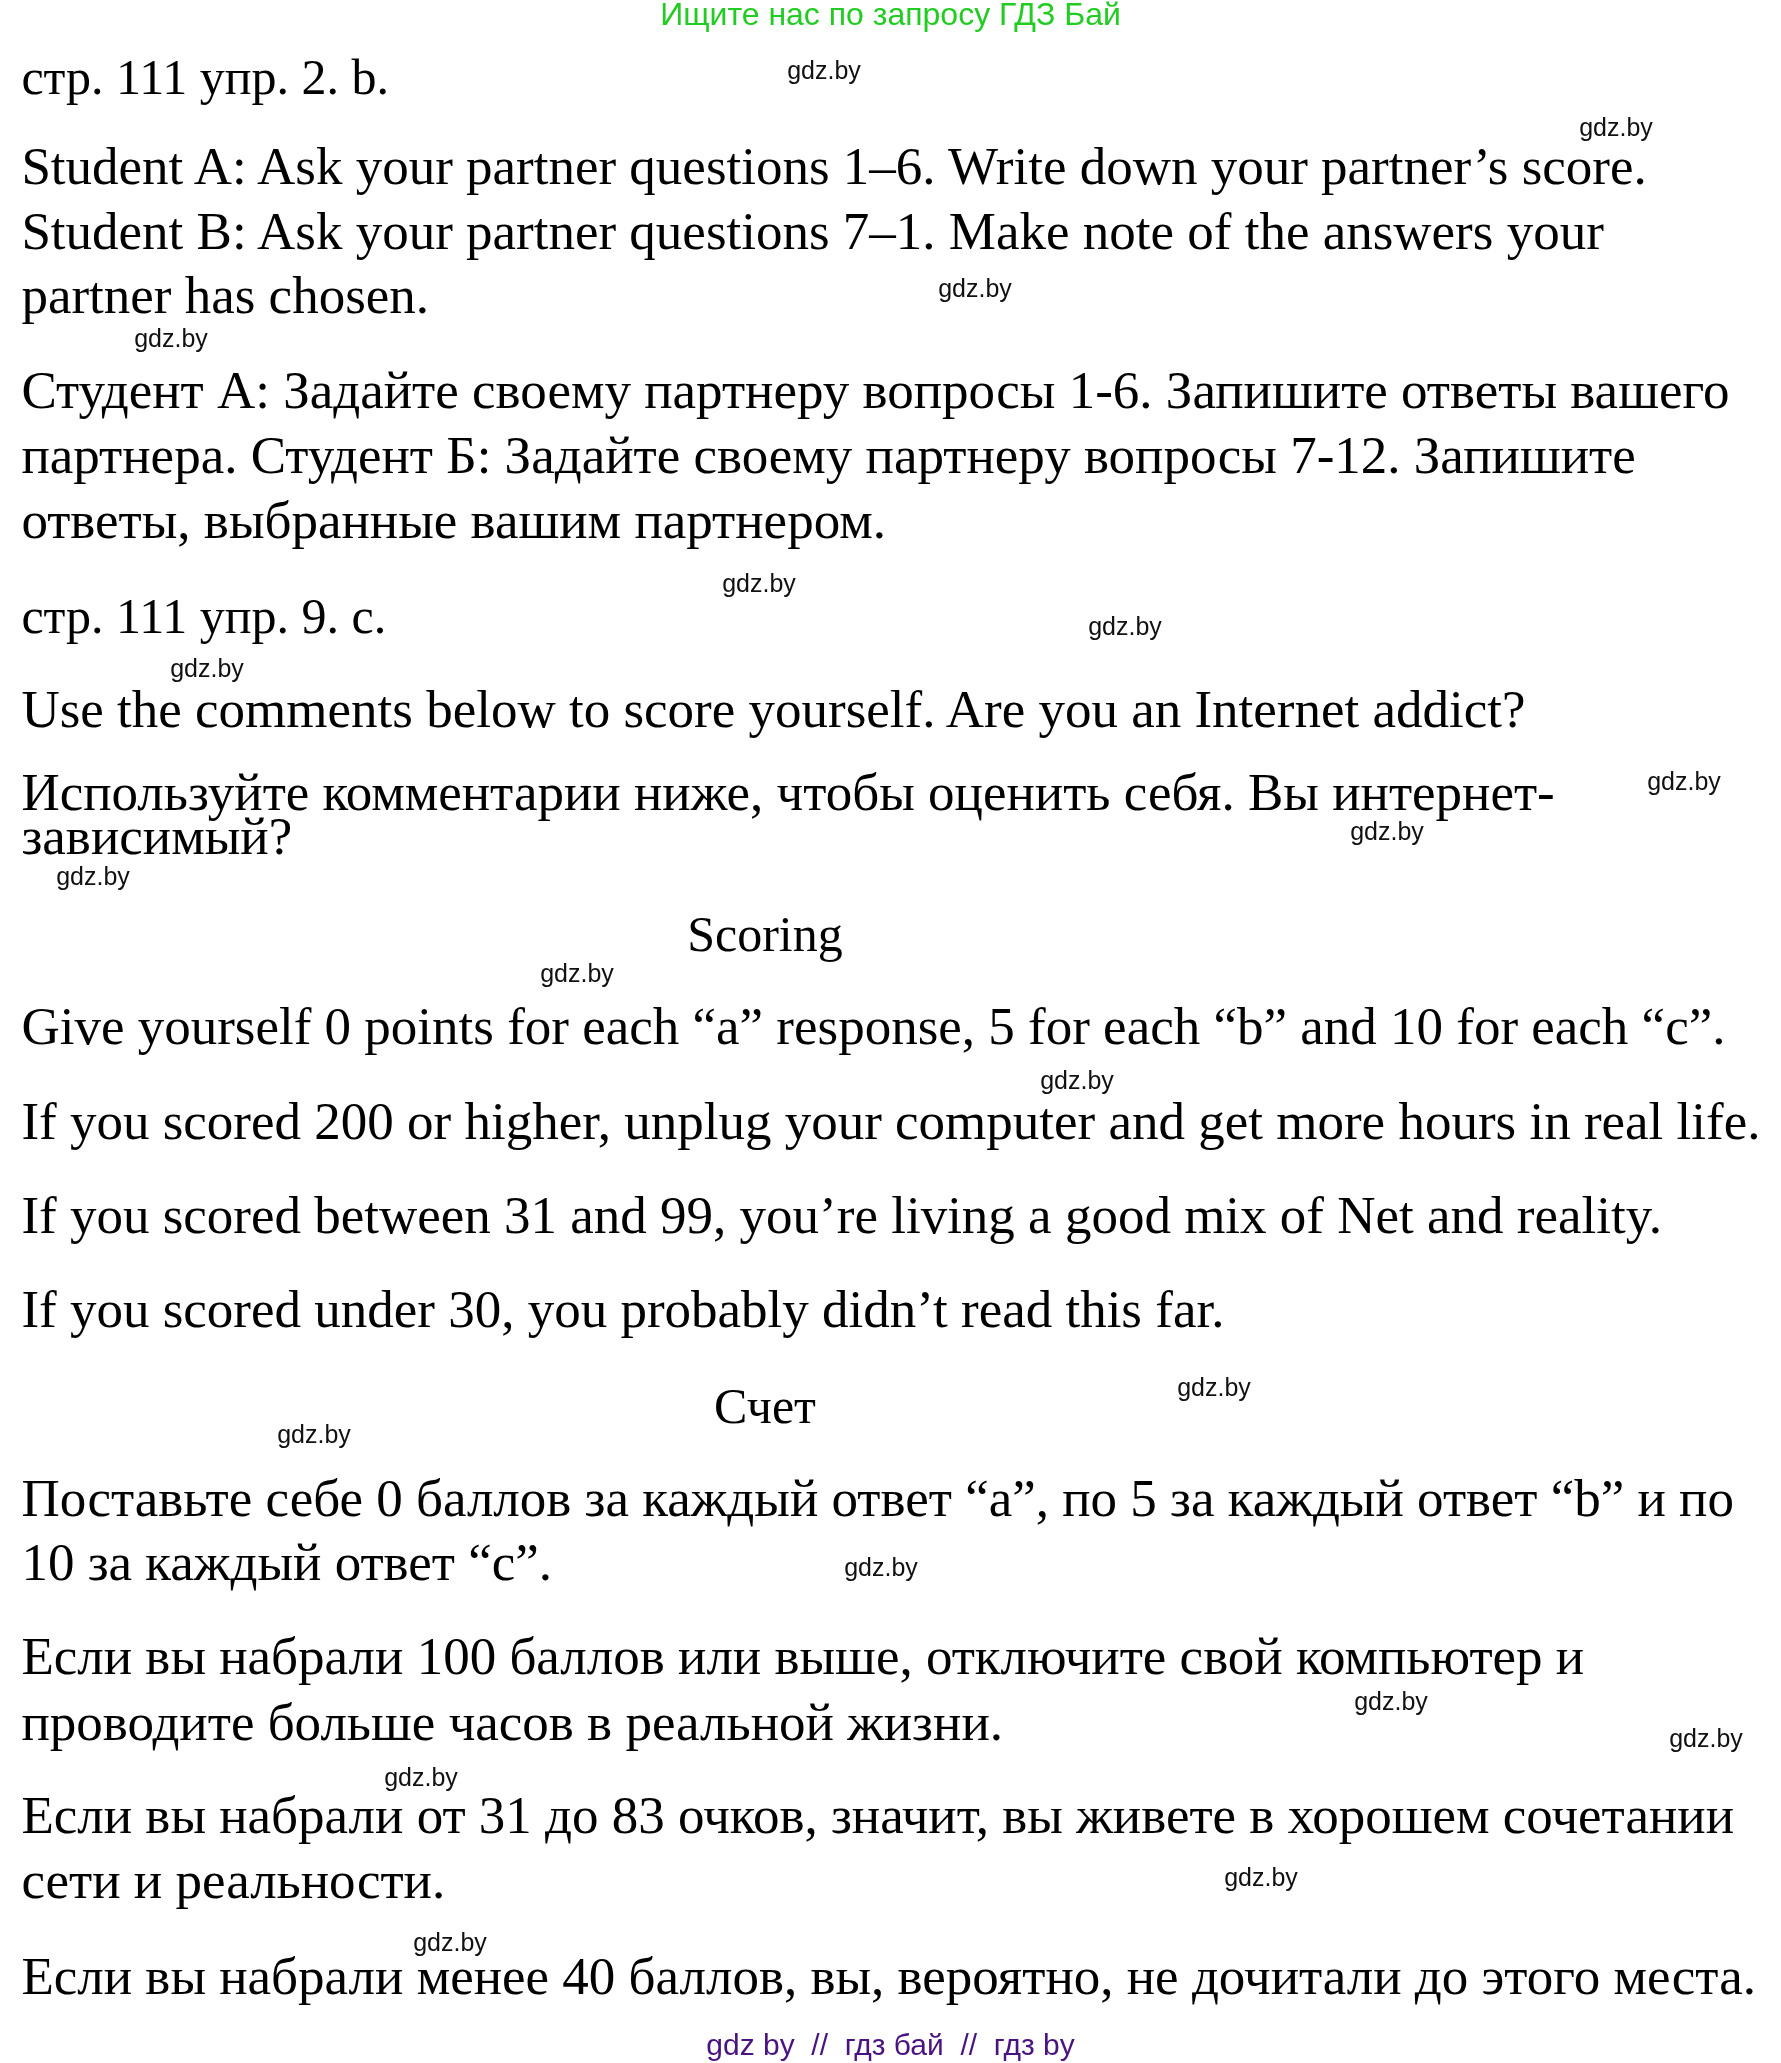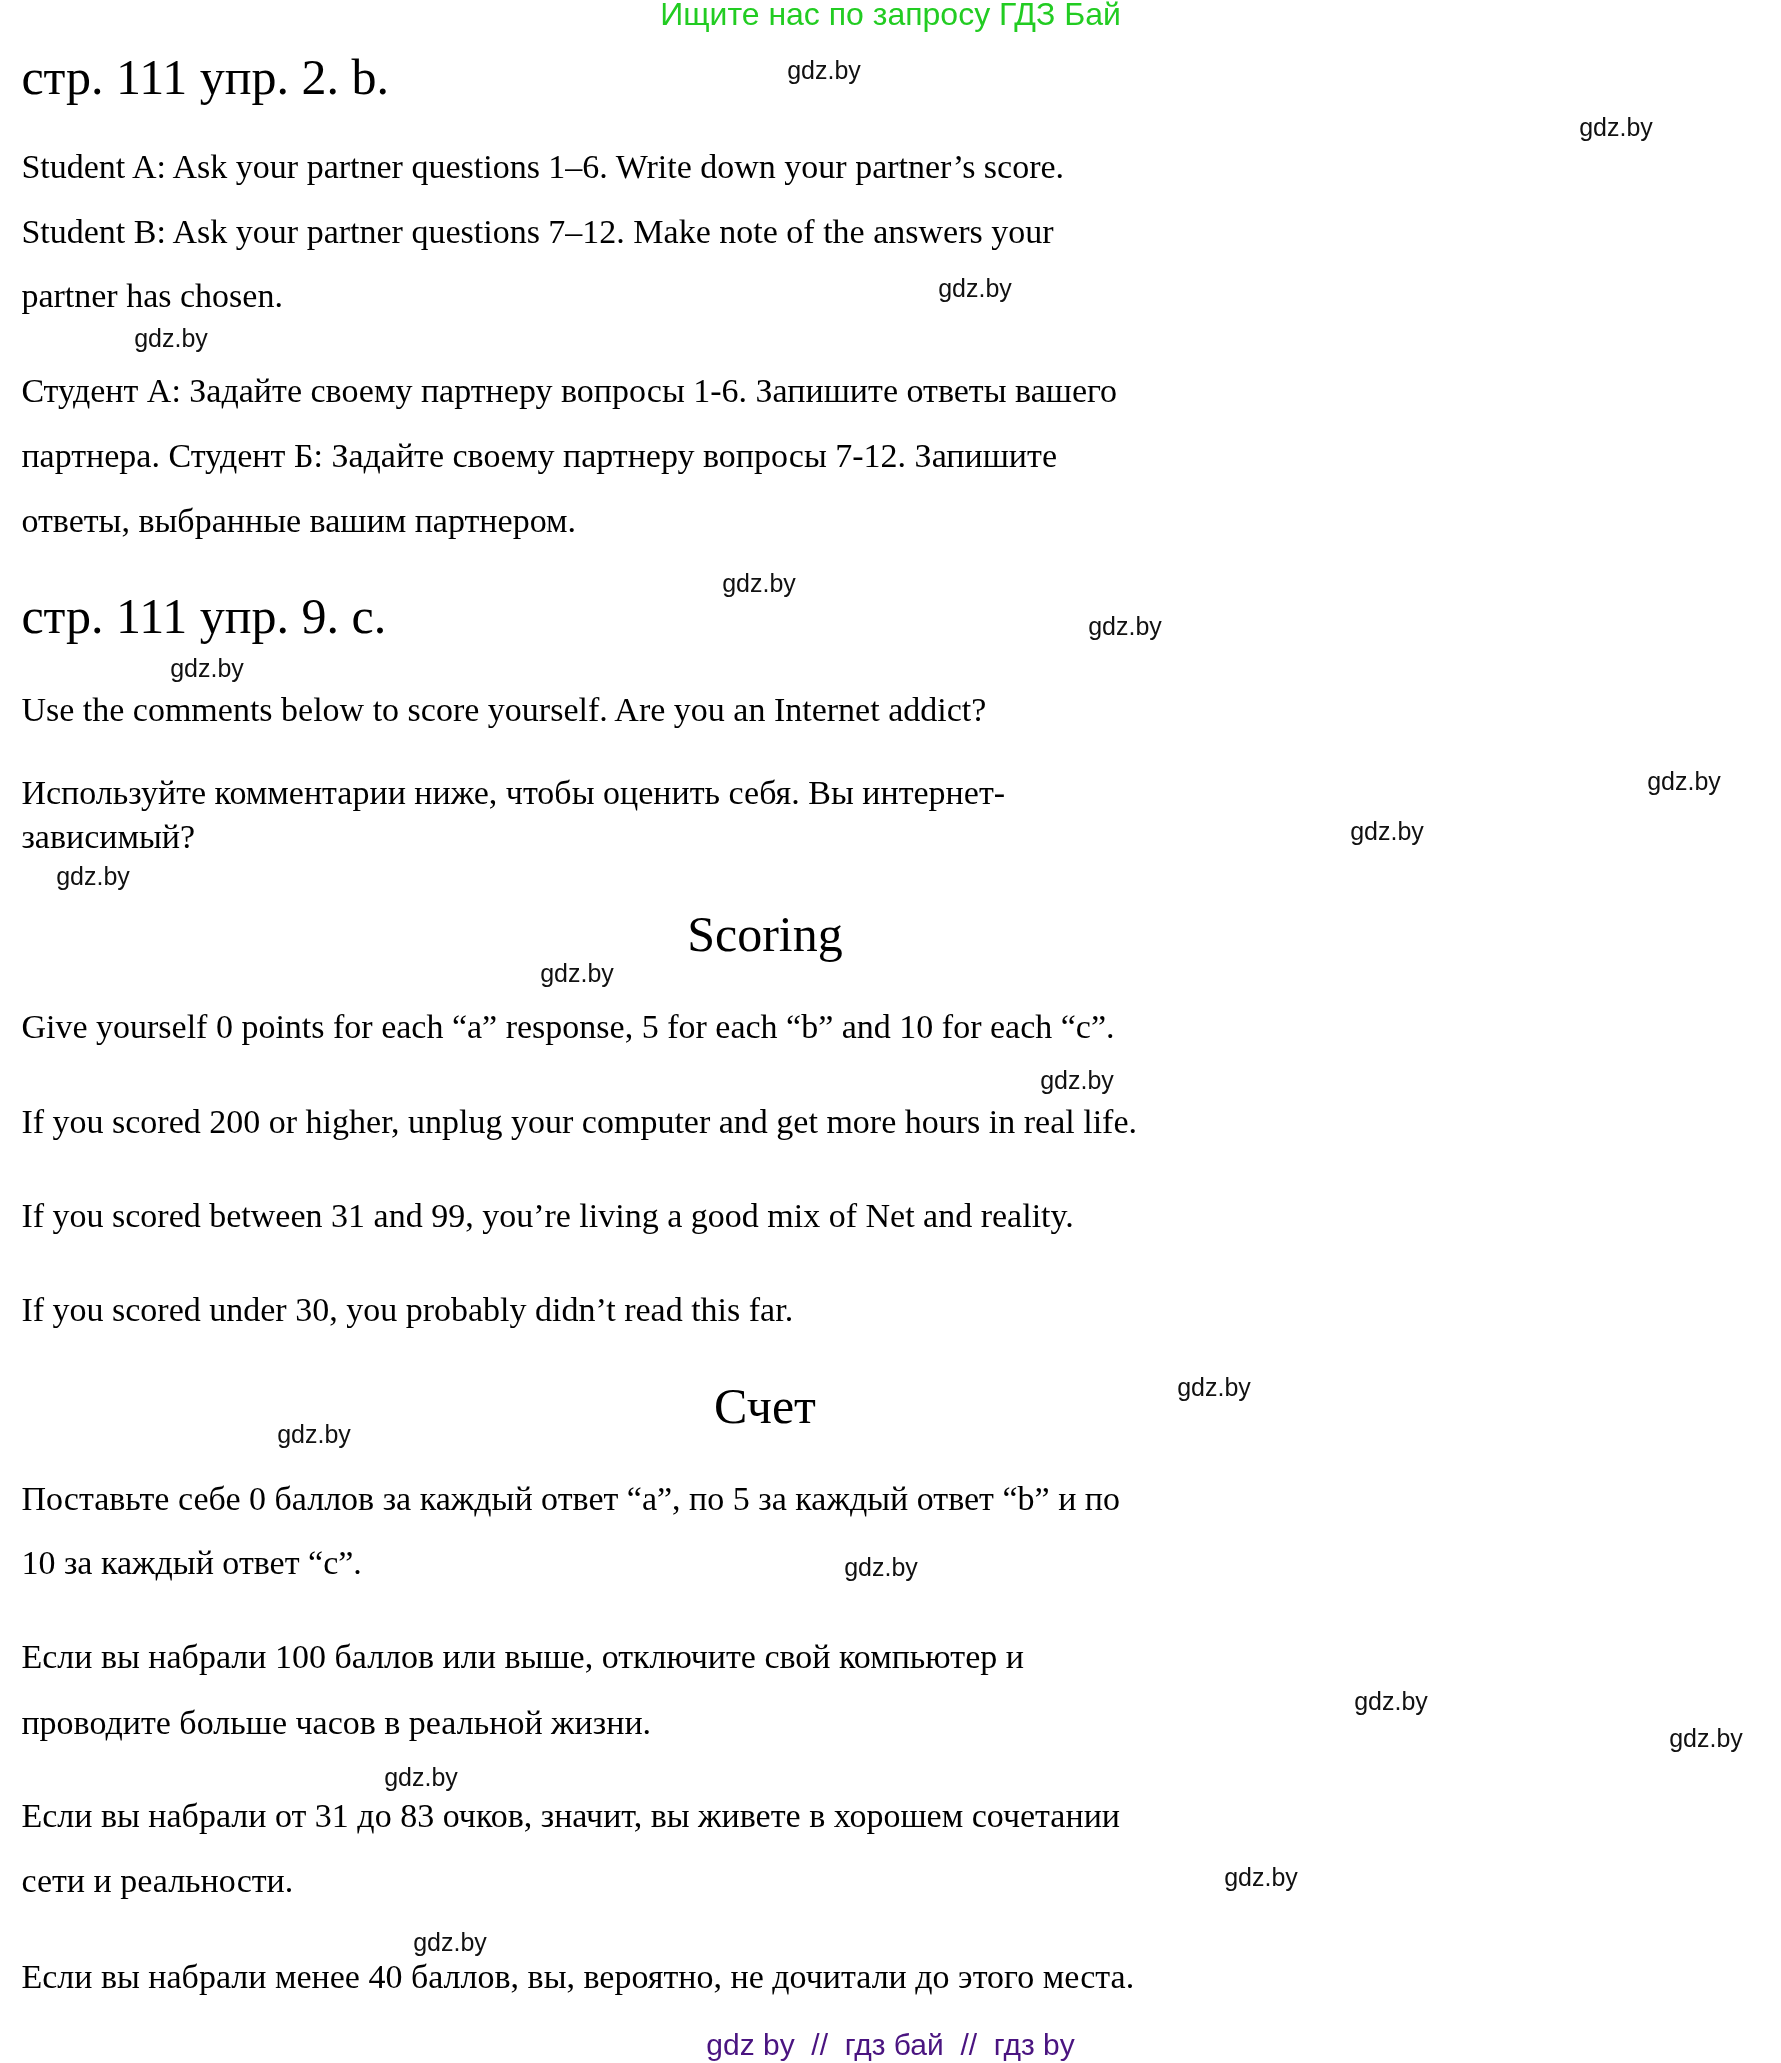--- a/index.html
+++ b/index.html
@@ -4,21 +4,21 @@
 <style>
   html, body { margin: 0; padding: 0; background: #ffffff; }
   body { width: 1781px; height: 2064px; position: relative; overflow: hidden; }
   .banner {
     position: absolute; left: 0; width: 1781px; top: -3.6px; text-align: center;
     font-family: "Liberation Sans", sans-serif; font-size: 32px; line-height: 36px;
     color: #22cc22;
   }
   .line {
     position: absolute; left: 21.4px; white-space: nowrap;
-    font-family: "Liberation Serif", serif; font-size: 34px; line-height: 53px;
+    font-family: "Liberation Serif", serif; font-size: 53px; line-height: 53px;
     color: #000000;
   }
   .heading { font-weight: normal; font-size: 50px; line-height: 50px; }
   .center { left: 0; width: 1530px; text-align: center; }
   .wm {
     position: absolute; white-space: nowrap; transform: translate(-50%, -50%);
     font-family: "Liberation Sans", sans-serif; font-size: 25px; line-height: 27px;
     color: #111111;
   }
   .footer {
@@ -27,21 +27,21 @@
     color: #4a1480; white-space: pre;
   }
 </style>
 </head>
 <body>
 
 <div class="banner">Ищите нас по запросу ГДЗ Бай</div>
 
 <div class="line heading" style="top:52px">стр. 111 упр. 2. b.</div>
 <div class="line" style="top:140px">Student A: Ask your partner questions 1–6. Write down your partner’s score.</div>
-<div class="line" style="top:205px">Student B: Ask your partner questions 7–12. Make note of the answers your</div>
+<div class="line" style="top:205px">Student B: Ask your partner questions 7–1. Make note of the answers your</div>
 <div class="line" style="top:269px">partner has chosen.</div>
 <div class="line" style="top:364px">Студент А: Задайте своему партнеру вопросы 1-6. Запишите ответы вашего</div>
 <div class="line" style="top:429px">партнера. Студент Б: Задайте своему партнеру вопросы 7-12. Запишите</div>
 <div class="line" style="top:494px">ответы, выбранные вашим партнером.</div>
 
 <div class="line heading" style="top:591px">стр. 111 упр. 9. c.</div>
 <div class="line" style="top:683px">Use the comments below to score yourself. Are you an Internet addict?</div>
 <div class="line" style="top:766px">Используйте комментарии ниже, чтобы оценить себя. Вы интернет-</div>
 <div class="line" style="top:810px">зависимый?</div>
 

